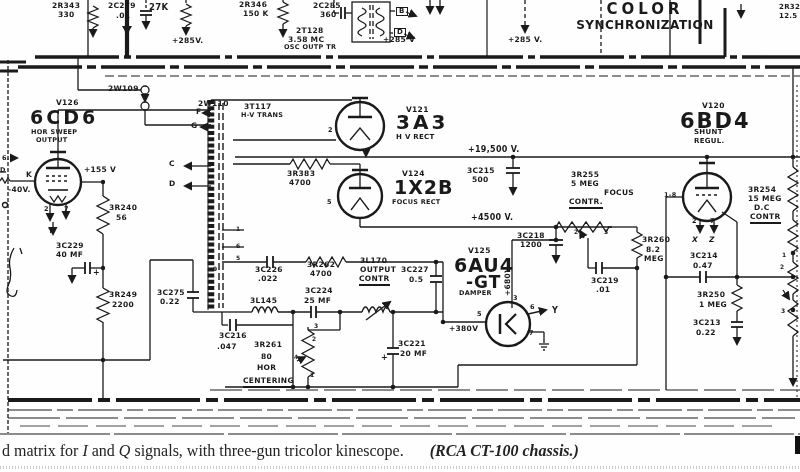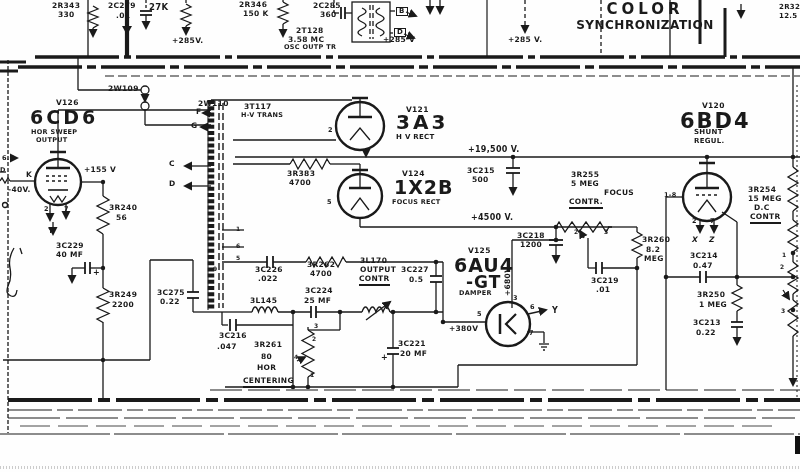--- a/index.html
+++ b/index.html
@@ -464,16 +464,19 @@
       <div class="lbl" style="left: 693px; top: 262px;">0.47</div>
       <div class="lbl" style="left: 697px; top: 291px;">3R250</div>
       <div class="lbl" style="left: 699px; top: 301px;">1 MEG</div>
       <div class="lbl" style="left: 693px; top: 319px;">3C213</div>
       <div class="lbl" style="left: 696px; top: 329px;">0.22</div>
       <div class="lbl" style="left: 782px; top: 252px; font-size: 6px;">1</div>
       <div class="lbl" style="left: 780px; top: 264px; font-size: 6px;">2</div>
       <div class="lbl" style="left: 781px; top: 308px; font-size: 6px;">3</div>
     </div>
 
+<div id="caption">
+  <span id="cap-text"><span>d matrix for </span><span class="it">I</span><span> and </span><span class="it">Q</span><span> signals, with three-gun tricolor kinescope.</span></span><span id="cap-src">(RCA CT-100 chassis.)</span>
+</div>
 <div id="halftone"></div>
 <div id="edge-blot"></div>
 
 </div>
 
 </body></html>

